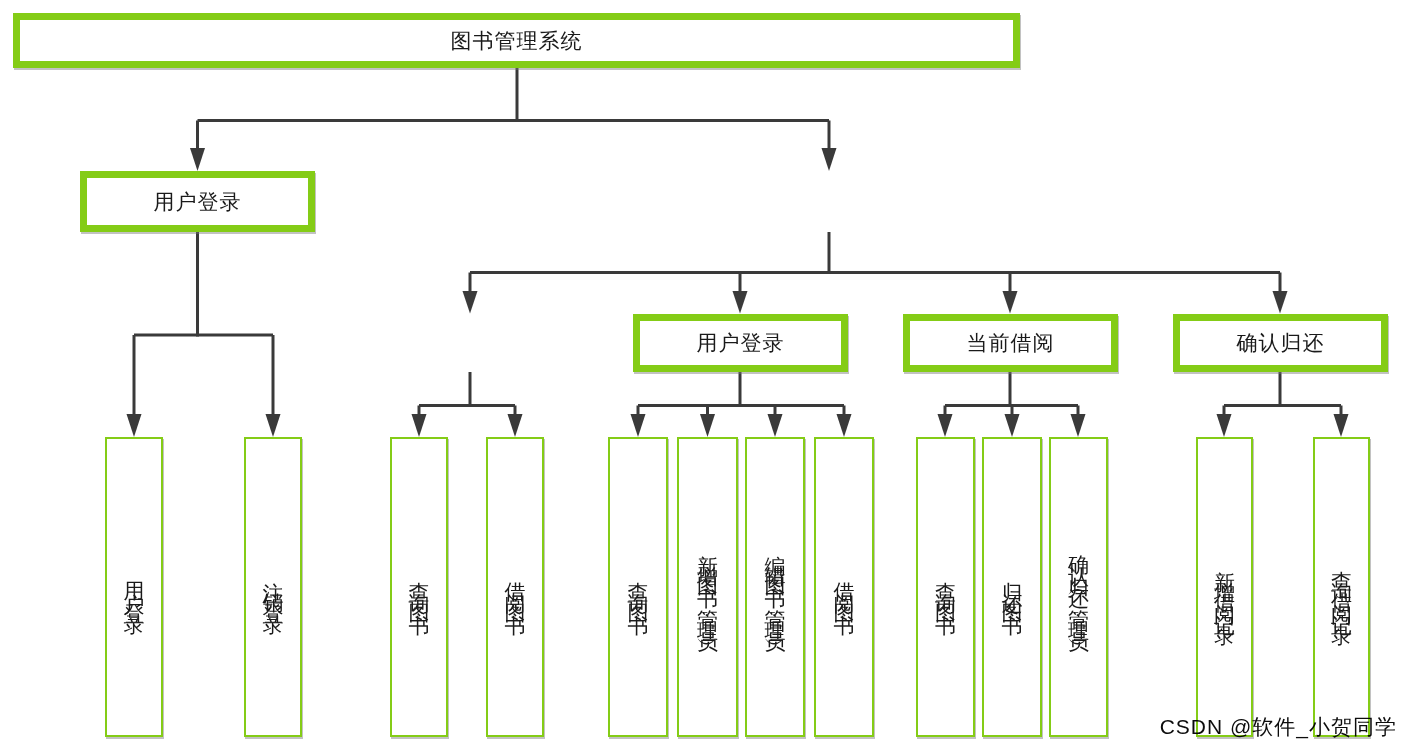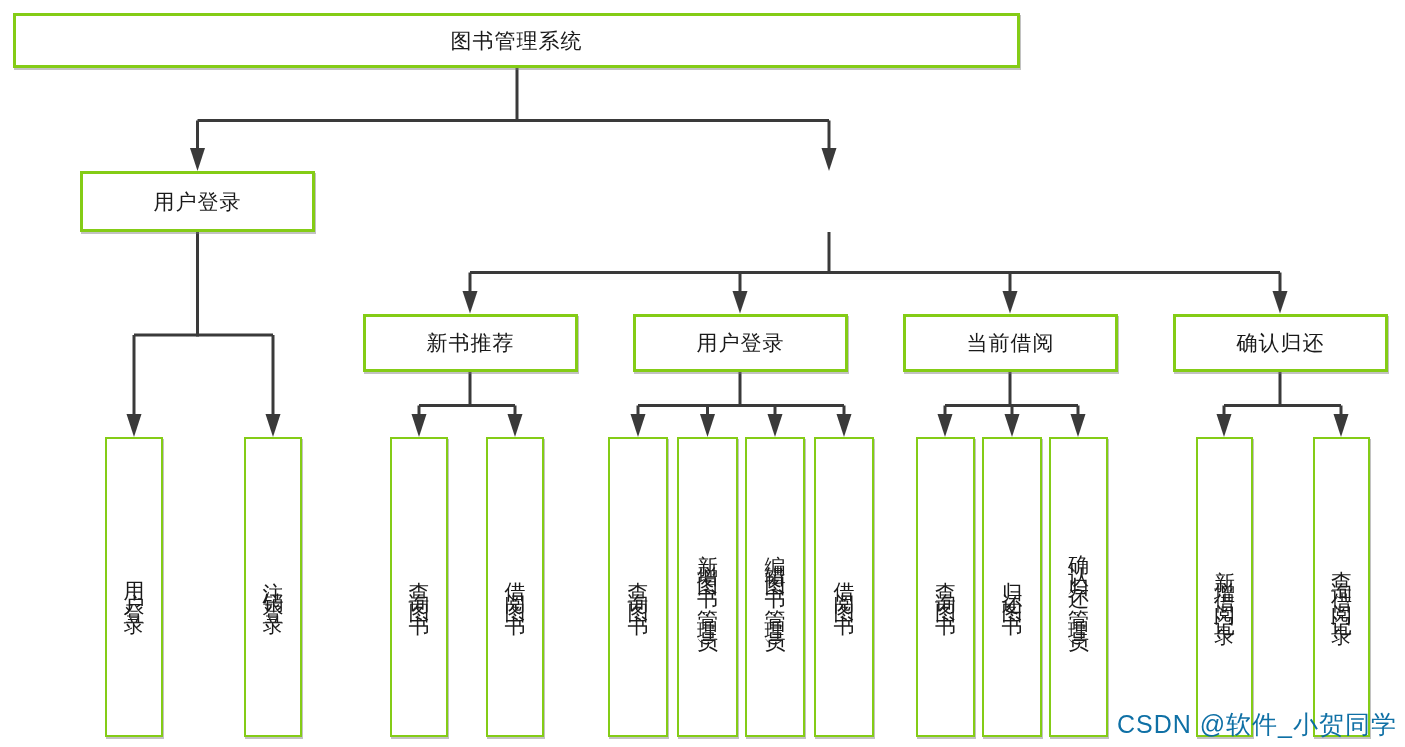--- a/index.html
+++ b/index.html
@@ -15,43 +15,43 @@
     position: absolute;
     left: 0; top: 0;
     width: 1405px; height: 747px;
   }
   .connectors line { stroke: #3a3a3a; stroke-width: 3; }
   .connectors polygon { fill: #3a3a3a; }
   .box {
     position: absolute;
     box-sizing: border-box;
     background: #ffffff;
-    border: 3px solid #84cc16;
+    border: 7px solid #84cc16;
     box-shadow: 1px 2px 0 rgba(120,120,120,0.45);
     display: flex;
     align-items: center;
     justify-content: center;
     color: #1a1a1a;
     font-size: 21px;
   }
   .box.leaf { border-width: 2px; }
   .lbl { letter-spacing: 1px; white-space: nowrap; }
   .vlbl {
     writing-mode: vertical-rl;
     text-orientation: mixed;
     letter-spacing: 11px;
     line-height: 1.05;
     white-space: nowrap;
   }
   .watermark {
     position: absolute;
     right: 8px;
     bottom: 6px;
-    font-size: 25px;
-    color: #0369a1;
+    font-size: 21px;
+    color: #000000;
     letter-spacing: 1px;
     z-index: 5;
     opacity: 0.95;
   }
 </style>
 </head>
 <body>
 
 <div class="canvas">
 
@@ -121,23 +121,20 @@
   </svg>
 
   <div class="box" style="left:13px;top:13px;width:1007px;height:55px">
     <span class="lbl">图书管理系统</span>
   </div>
 
   <div class="box" style="left:80px;top:171px;width:235px;height:61px">
     <span class="lbl">用户登录</span>
   </div>
 
-  <div class="box" style="left:363px;top:314px;width:215px;height:58px">
-    <span class="lbl">新书推荐</span>
-  </div>
   <div class="box" style="left:633px;top:314px;width:215px;height:58px">
     <span class="lbl">用户登录</span>
   </div>
   <div class="box" style="left:903px;top:314px;width:215px;height:58px">
     <span class="lbl">当前借阅</span>
   </div>
   <div class="box" style="left:1173px;top:314px;width:215px;height:58px">
     <span class="lbl">确认归还</span>
   </div>
 

